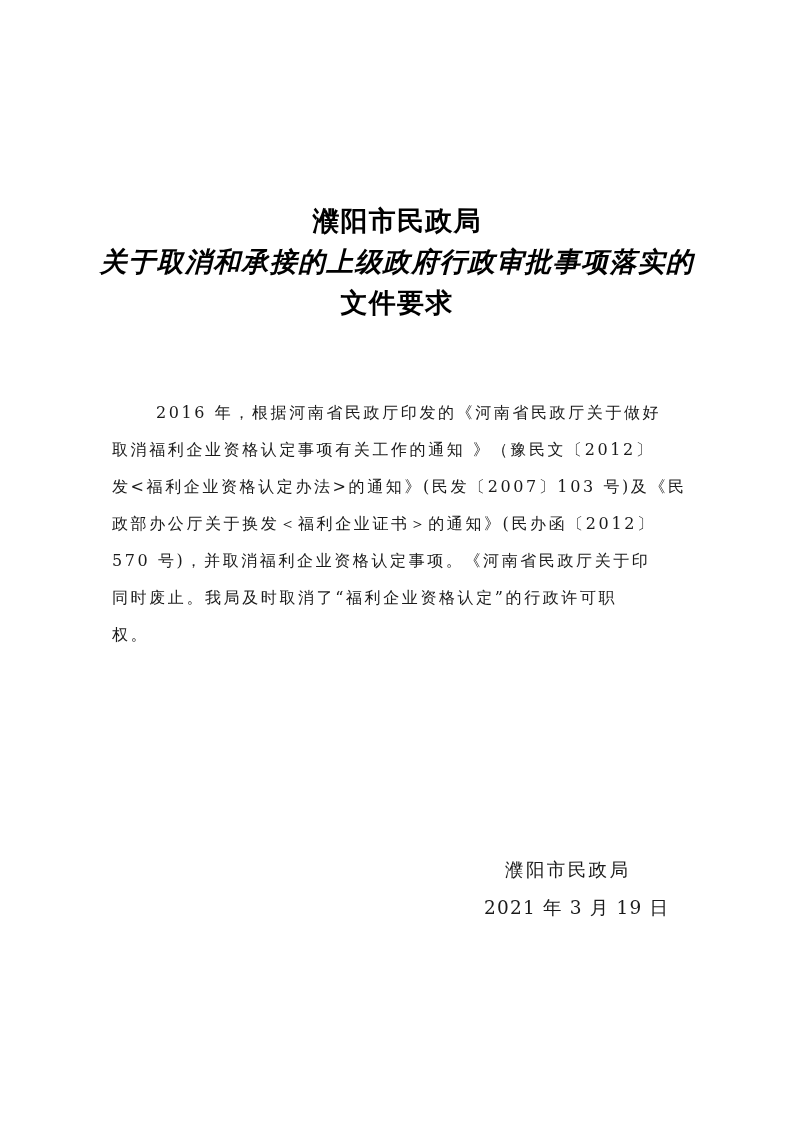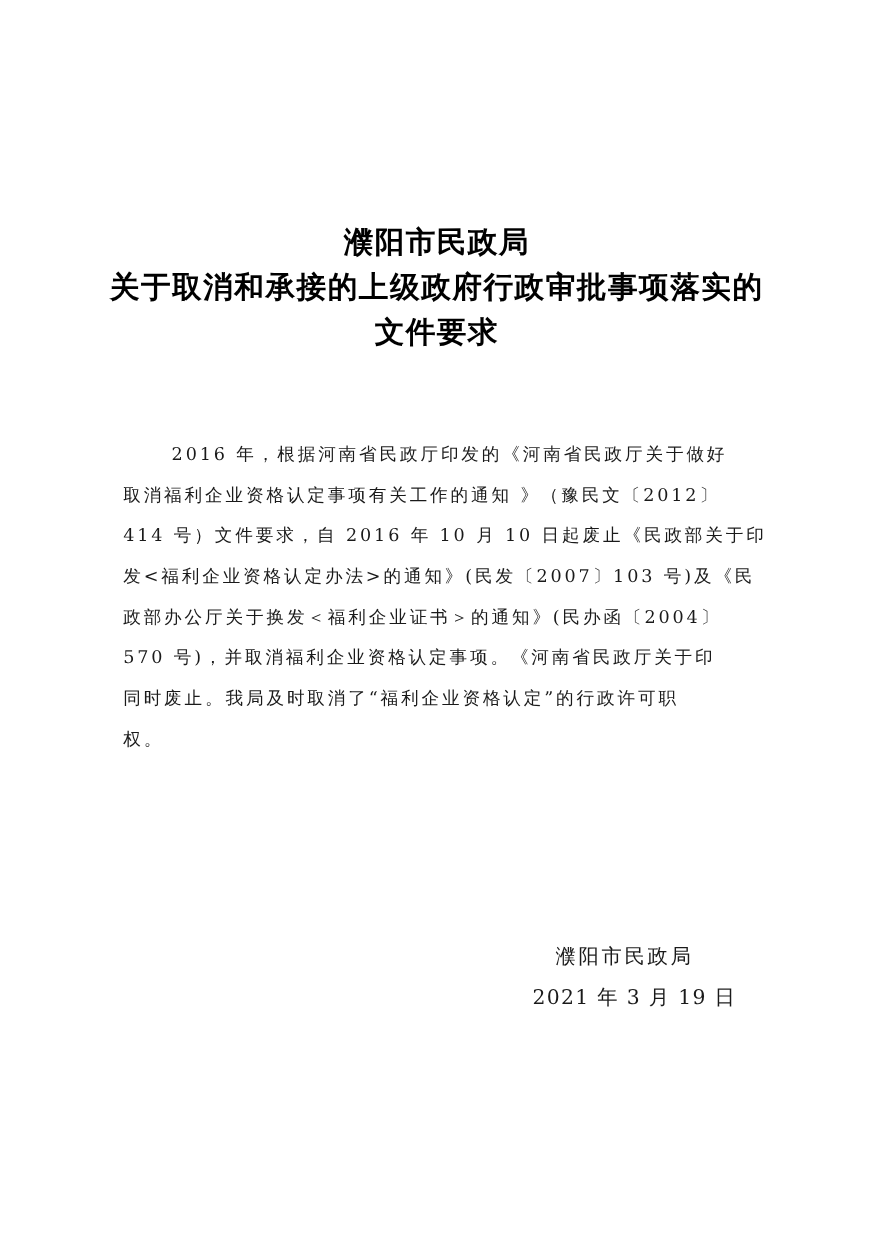--- a/index.html
+++ b/index.html
@@ -34,20 +34,21 @@
       font-family: "DejaVu Serif", "Liberation Serif", serif;
       font-weight: bold;
       font-size: 27px;
       line-height: 41px;
       letter-spacing: 1.2px;
       color: #000000;
       white-space: nowrap;
     }
     .title-line.wide {
       letter-spacing: 1.3px;
+      font-style: italic;
     }
     .body-block {
       position: absolute;
       left: 112px;
       top: 394px;
       width: 578px;
     }
     .body-line {
       display: block;
       font-size: 16px;
@@ -88,23 +89,22 @@
 
   <div class="title-block">
     <span class="title-line">濮阳市民政局</span>
     <span class="title-line wide">关于取消和承接的上级政府行政审批事项落实的</span>
     <span class="title-line">文件要求</span>
   </div>
 
   <div class="body-block">
     <span class="body-line indent">2016 年，根据河南省民政厅印发的《河南省民政厅关于做好</span>
     <span class="body-line">取消福利企业资格认定事项有关工作的通知 》（豫民文〔2012〕</span>
-    <span class="body-line">414 号）文件要求，自 2016 年 10 月 10 日起废止《民政部关于印</span>
     <span class="body-line">发&lt;福利企业资格认定办法&gt;的通知》(民发〔2007〕103 号)及《民</span>
-    <span class="body-line">政部办公厅关于换发＜福利企业证书＞的通知》(民办函〔2004〕</span>
+    <span class="body-line">政部办公厅关于换发＜福利企业证书＞的通知》(民办函〔2012〕</span>
     <span class="body-line">570 号)，并取消福利企业资格认定事项。《河南省民政厅关于印</span>
     <span class="body-line">同时废止。我局及时取消了“福利企业资格认定”的行政许可职</span>
     <span class="body-line">权。</span>
   </div>
 
   <div class="signature-org">濮阳市民政局</div>
   <div class="signature-date">2021 年 3 月 19 日</div>
 
 </div>
 

